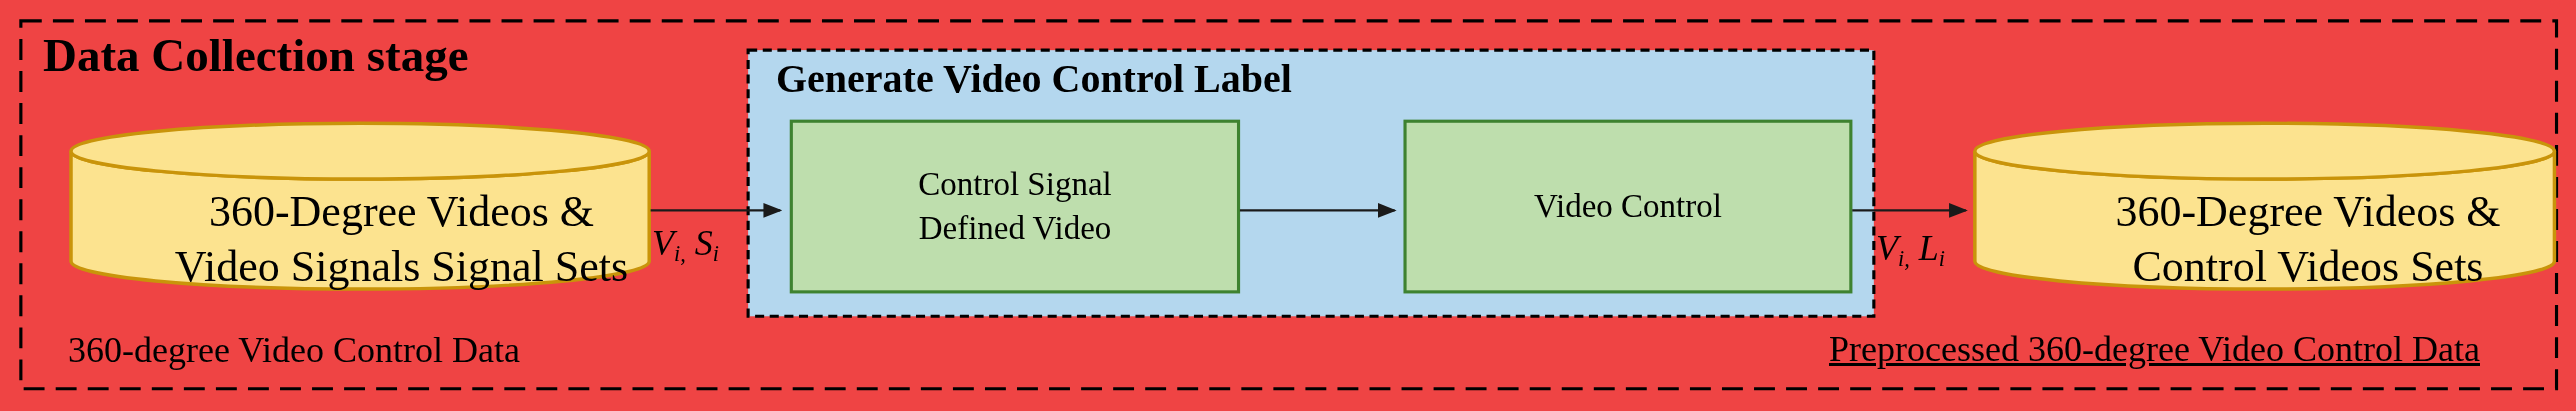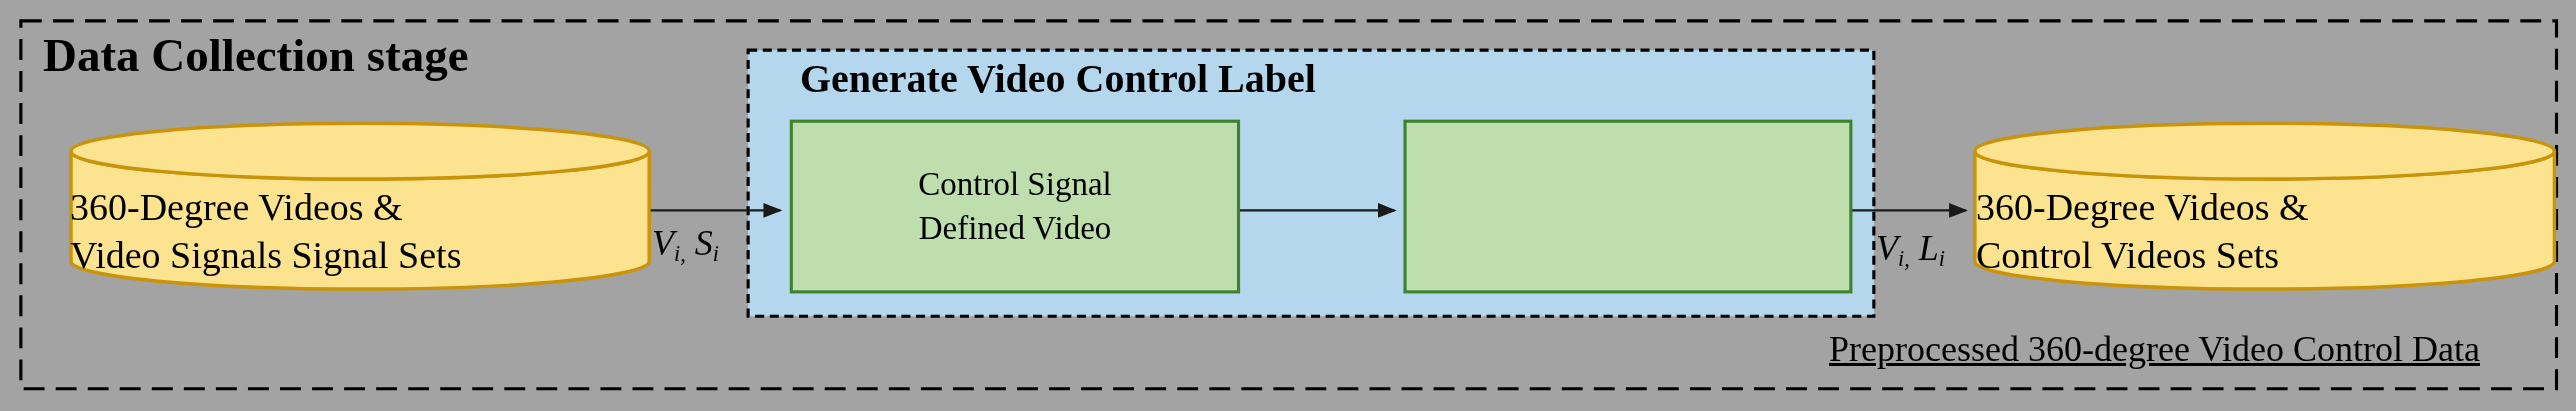--- a/index.html
+++ b/index.html
@@ -1,28 +1,28 @@
 <!DOCTYPE html>
 <html style="font-size:11px"><head>
 <meta charset="utf-8">
 <style>
   html,body{margin:0;padding:0;background:#ffffff;}
   .canvas{
     position:relative;
     width:2576px;height:411px;
-    background:#a3a3a3;
+    background:#ef4444;
     font-family:"Liberation Serif","DejaVu Serif",serif;
     color:#000;
     overflow:hidden;
   }
   .layer{position:absolute;left:0;top:0;width:2576px;height:411px;}
   .txt{position:absolute;white-space:nowrap;line-height:1;}
   .stage-title{left:43px;top:32px;font-size:47px;font-weight:bold;}
-  .group-title{left:800px;top:59px;font-size:40px;font-weight:bold;}
-  .cyl-label{position:absolute;text-align:left;font-size:38px;line-height:1.25;}
+  .group-title{left:776px;top:59px;font-size:40px;font-weight:bold;}
+  .cyl-label{position:absolute;text-align:center;font-size:44px;line-height:1.25;padding-left:42px;}
   .cyl-label.left{left:70px;top:184px;width:579px;}
   .cyl-label.right{left:1976px;top:184px;width:580px;}
   .box-label{
     position:absolute;display:flex;flex-direction:column;
     justify-content:center;align-items:center;text-align:center;
     font-size:33px;line-height:1.32;
   }
   .box-label.b1{left:791px;top:121px;width:448px;height:171px;}
   .box-label.b2{left:1405px;top:121px;width:446px;height:171px;}
   .arrow-label{position:absolute;font-size:36px;line-height:1;white-space:pre;}
@@ -84,21 +84,23 @@
     <div>360-Degree Videos &amp;</div>
     <div>Control Videos Sets</div>
   </div>
 
   <div class="box-label b1">
     <div>Control Signal</div>
     <div>Defined Video</div>
   </div>
 
   <div class="box-label b2">
+    <div>Video Control</div>
   </div>
 
   <div class="arrow-label a1"><span class="seg-var">V</span><span class="seg-sub">i,</span><span class="seg-sp"> </span><span class="seg-var">S</span><span class="seg-sub">i</span></div>
   <div class="arrow-label a3"><span class="seg-var">V</span><span class="seg-sub">i,</span><span class="seg-sp"> </span><span class="seg-var">L</span><span class="seg-sub">i</span></div>
 
+  <div class="bottom-label bl">360-degree Video Control Data</div>
   <div class="bottom-label br">Preprocessed 360-degree Video Control Data</div>
 
 </div>
 
 
 </body></html>

